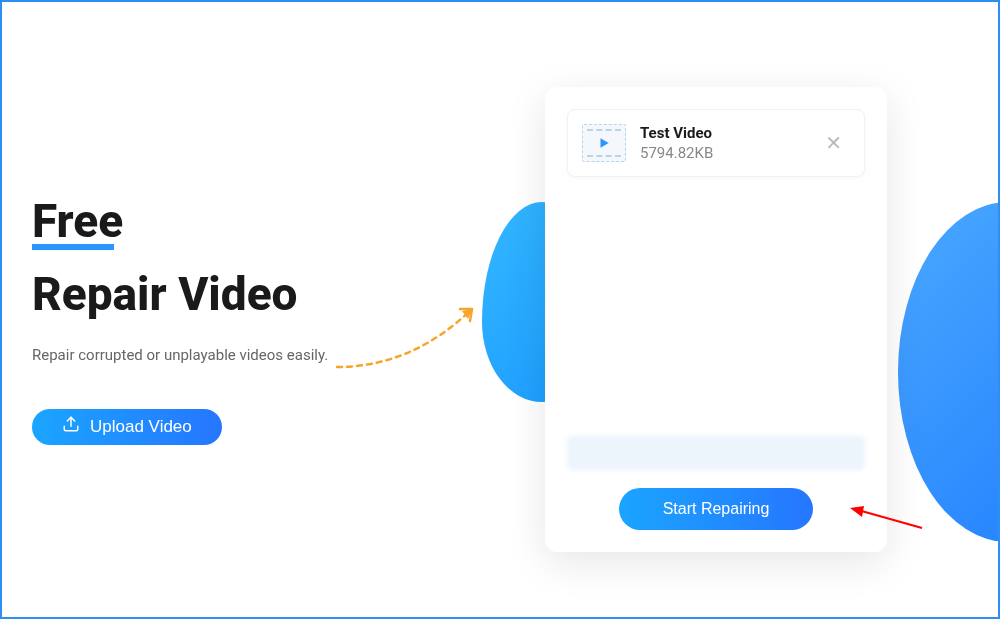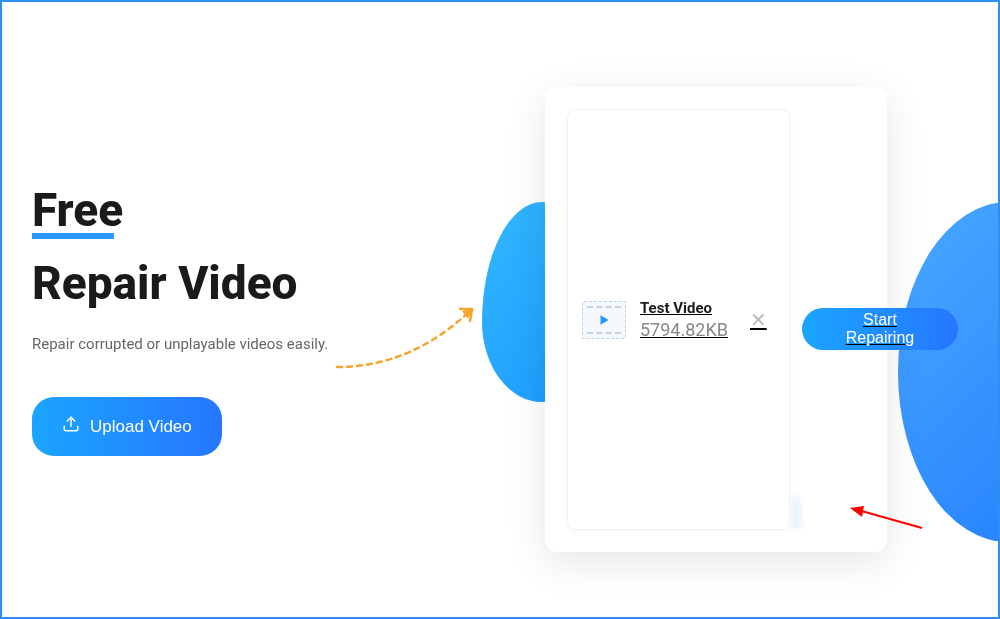--- a/index.html
+++ b/index.html
@@ -50,21 +50,21 @@
       color: #666;
       line-height: 1.7;
       margin-top: 22px;
     }
     .upload-btn {
       margin-top: 40px;
       display: inline-flex;
       align-items: center;
       gap: 10px;
       padding: 0 30px;
-      height: 59px;
+      height: 36px;
       border-radius: 22px;
       border: none;
       background: linear-gradient(90deg, #1aa5ff 0%, #2676ff 100%);
       color: #fff;
       font-size: 17px;
       font-weight: 500;
       cursor: pointer;
     }
     .upload-btn svg { width: 18px; height: 18px; }
     .agree {
@@ -118,21 +118,21 @@
       left: 543px;
       top: 85px;
       width: 342px;
       height: 465px;
       background: #fff;
       border-radius: 12px;
       box-shadow: 0 10px 40px rgba(0,0,0,0.10);
       z-index: 2;
       padding: 22px;
       display: flex;
-      text-decoration: underline;
+      flex-direction: column;
     }
     .file-row {
       display: flex;
       align-items: center;
       gap: 14px;
       padding: 14px;
       border: 1px solid #eef2f6;
       border-radius: 8px;
       box-shadow: 0 2px 6px rgba(0,0,0,0.03);
       position: relative;
@@ -153,21 +153,21 @@
       position: absolute;
       left: 4px; right: 4px;
       height: 0;
       border-top: 2px dashed #bcd3e6;
     }
     .file-thumb::before { top: 4px; }
     .file-thumb::after { bottom: 4px; }
     .file-thumb svg { width: 14px; height: 14px; }
     .file-info { flex: 1; }
     .file-name { font-size: 15px; font-weight: 700; color: #1a1a1a; }
-    .file-size { font-size: 18px; color: #888; margin-top: 2px; }
+    .file-size { font-size: 15px; color: #888; margin-top: 2px; }
     .file-close {
       background: none;
       border: none;
       color: #bbb;
       font-size: 20px;
       cursor: pointer;
       padding: 4px 8px;
     }
     .blur-bar {
       margin-top: auto;

